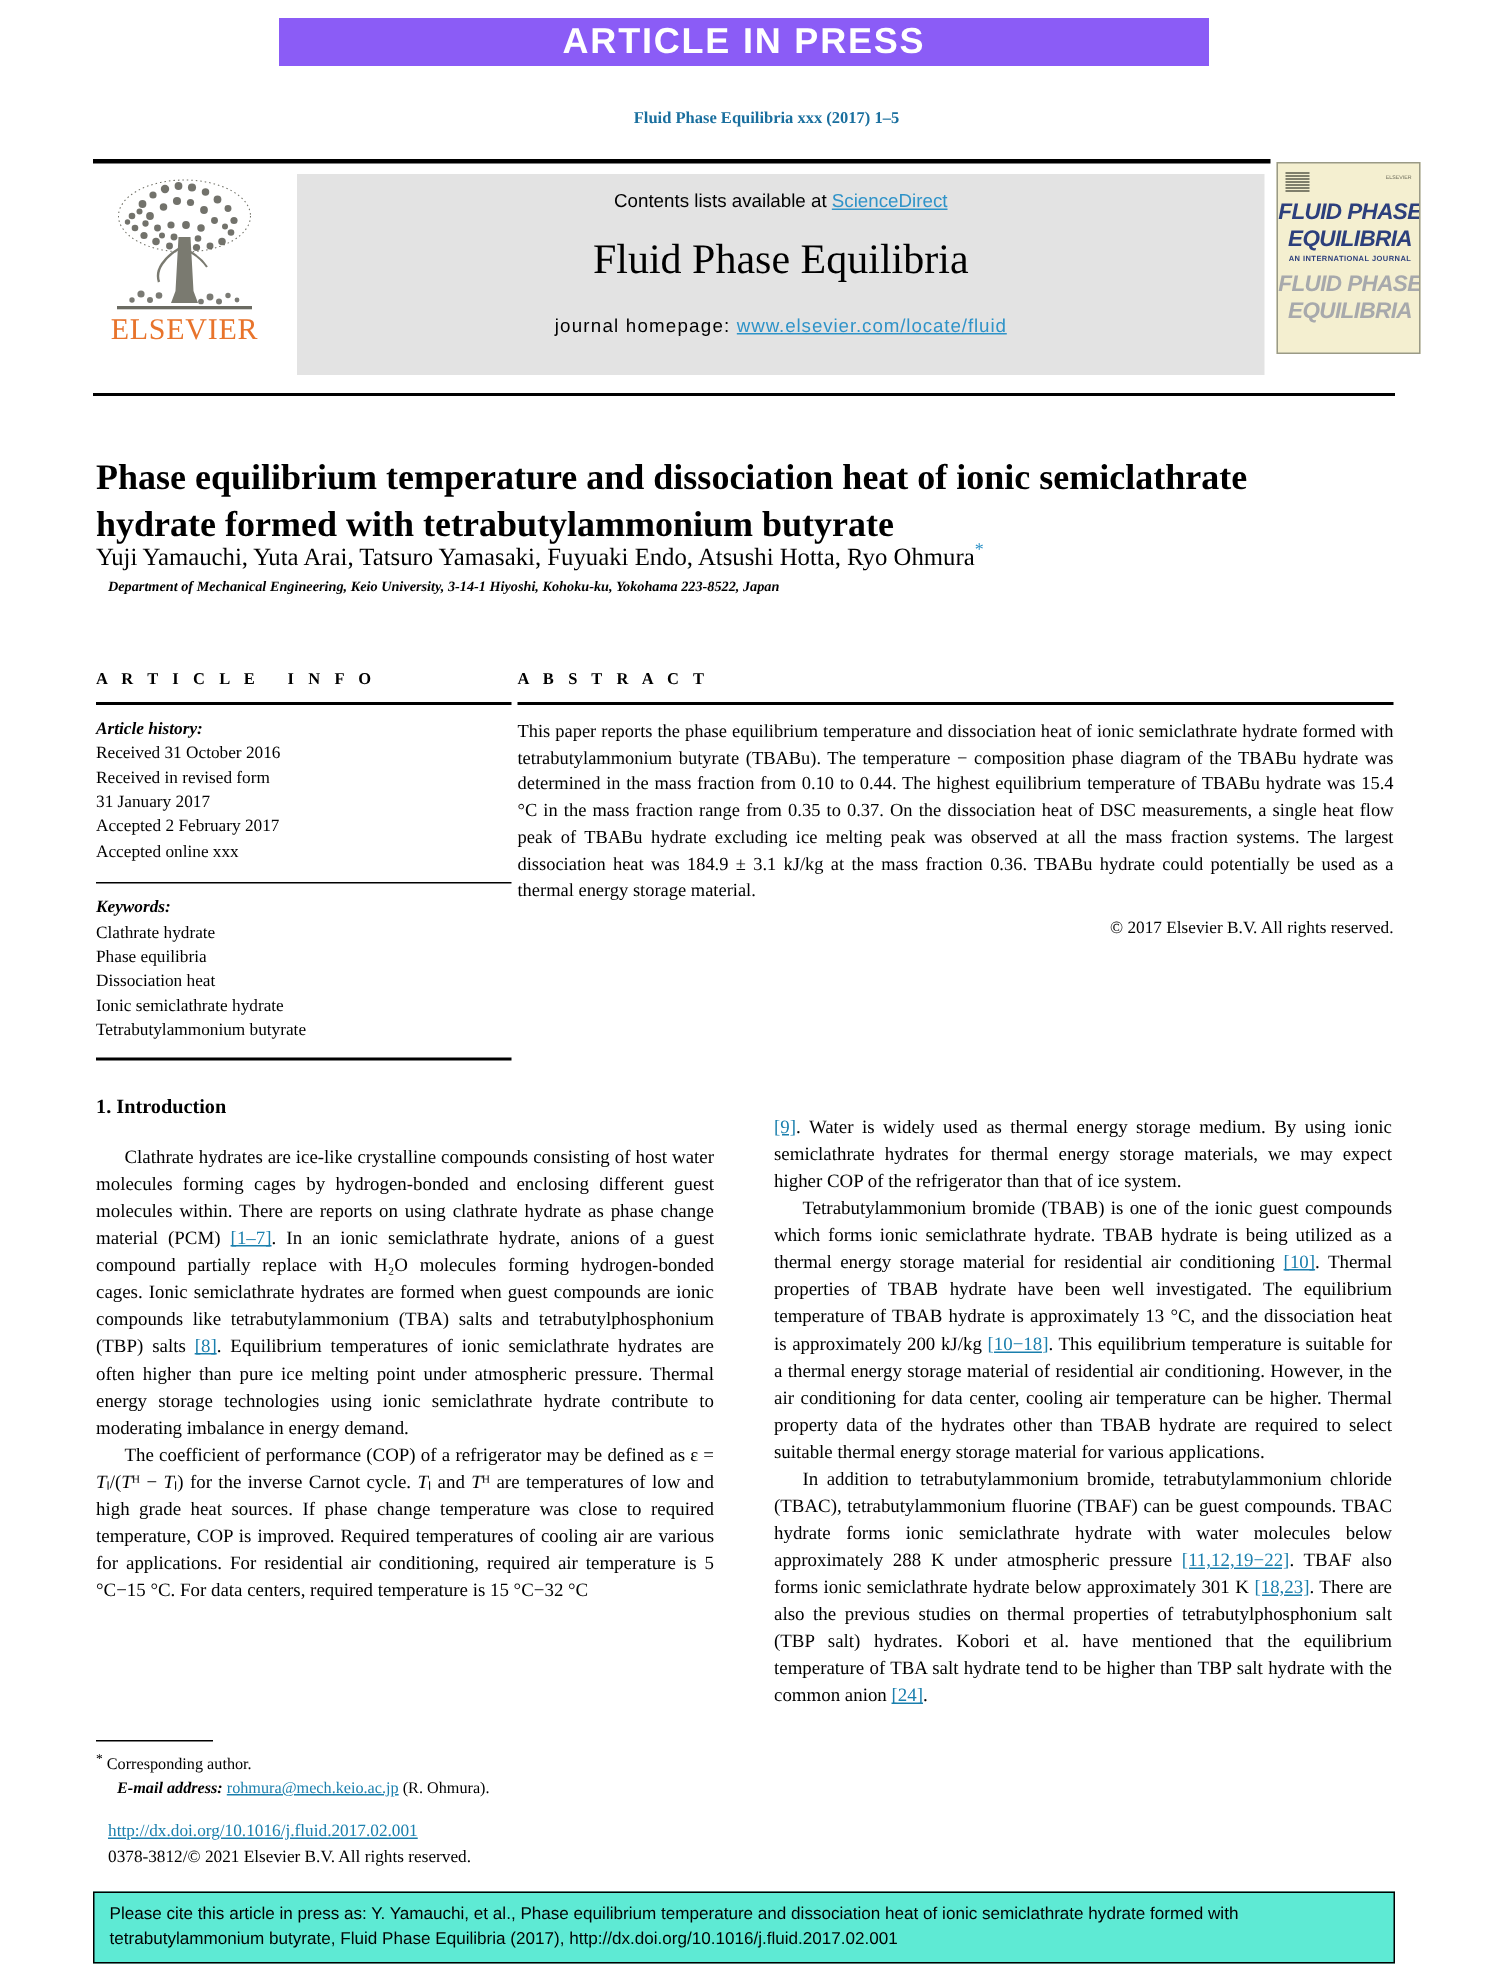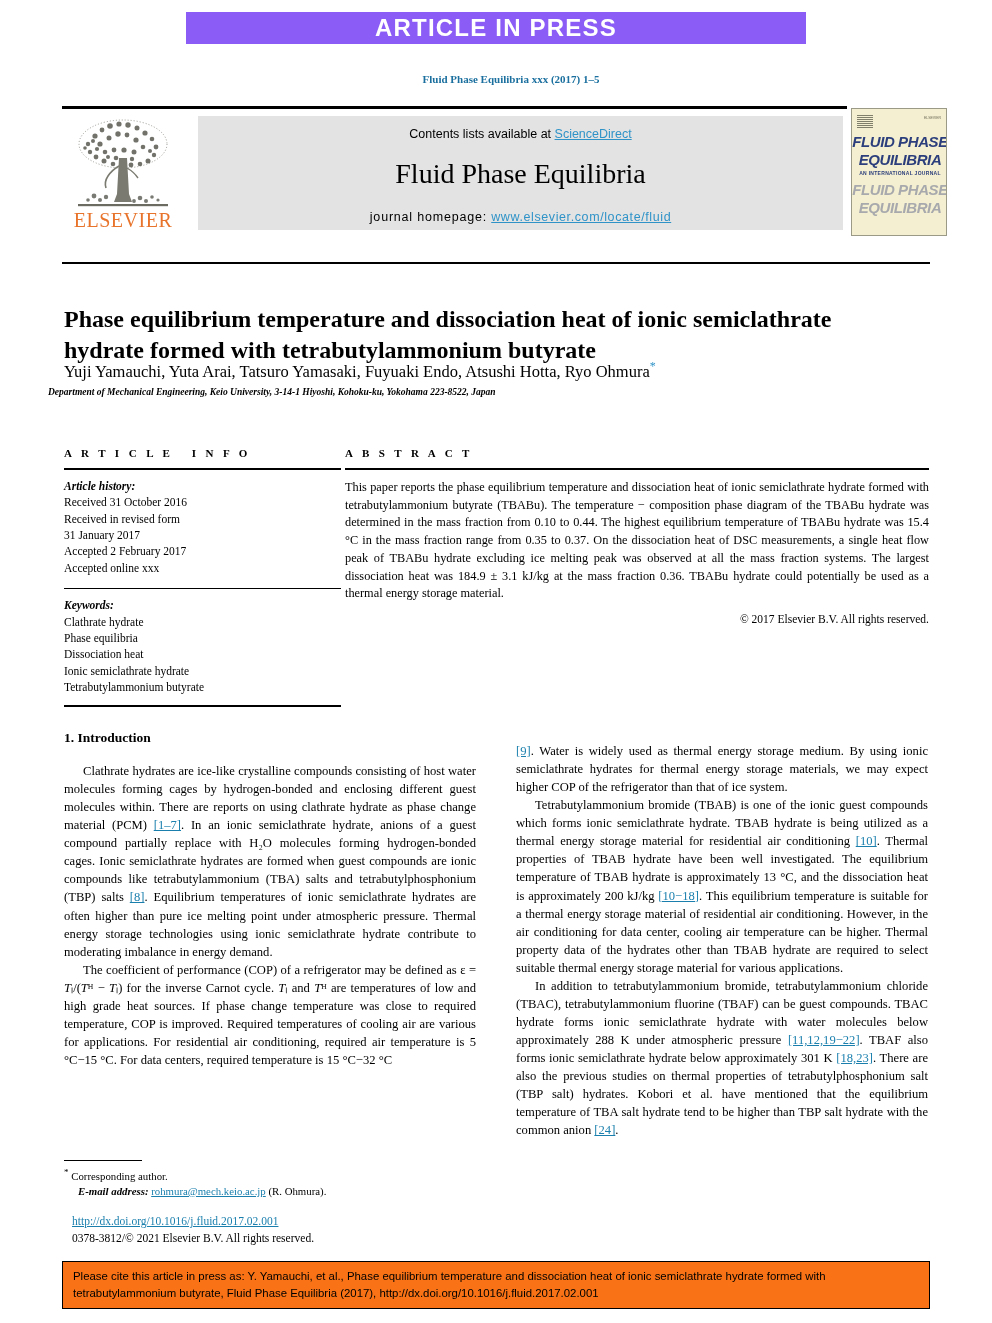--- a/index.html
+++ b/index.html
@@ -83,21 +83,21 @@
     font-family: "Liberation Serif", serif;
     font-size: 20px;
     letter-spacing: 0.5px;
     color: #e8742c;
   }
   .journal-band {
     position: absolute;
     left: 136px;
     top: 10px;
     width: 645px;
-    height: 114px;
+    height: 134px;
     background: #e3e3e3;
     text-align: center;
   }
   .contents-line {
     padding-top: 11px;
     font-family: "Liberation Sans", sans-serif;
     font-size: 12.5px;
     color: #000;
   }
   .sciencedirect-link {
@@ -192,21 +192,21 @@
     font-size: 16.5px;
     color: #000;
   }
   .corr-star {
     color: #2f93c8;
     font-size: 12px;
     vertical-align: super;
   }
   .affiliation {
     position: absolute;
-    left: 48px;
+    left: 72px;
     top: 387px;
     width: 830px;
     font-family: "Liberation Serif", serif;
     font-style: italic;
     font-weight: bold;
     font-size: 9.5px;
     color: #000;
   }
 
   
@@ -325,21 +325,21 @@
   }
   .doi-link { color: #1a7fad; }
 
   
   .cite-box {
     position: absolute;
     left: 62px;
     top: 1261px;
     width: 868px;
     height: 48px;
-    background: #f97316;
+    background: #5eead4;
     border: 1.5px solid #000;
     box-sizing: border-box;
     padding: 6px 10px 0 10px;
     font-family: "Liberation Sans", sans-serif;
     font-size: 11.4px;
     line-height: 1.5;
     color: #000;
   }
 </style>
 </head>

